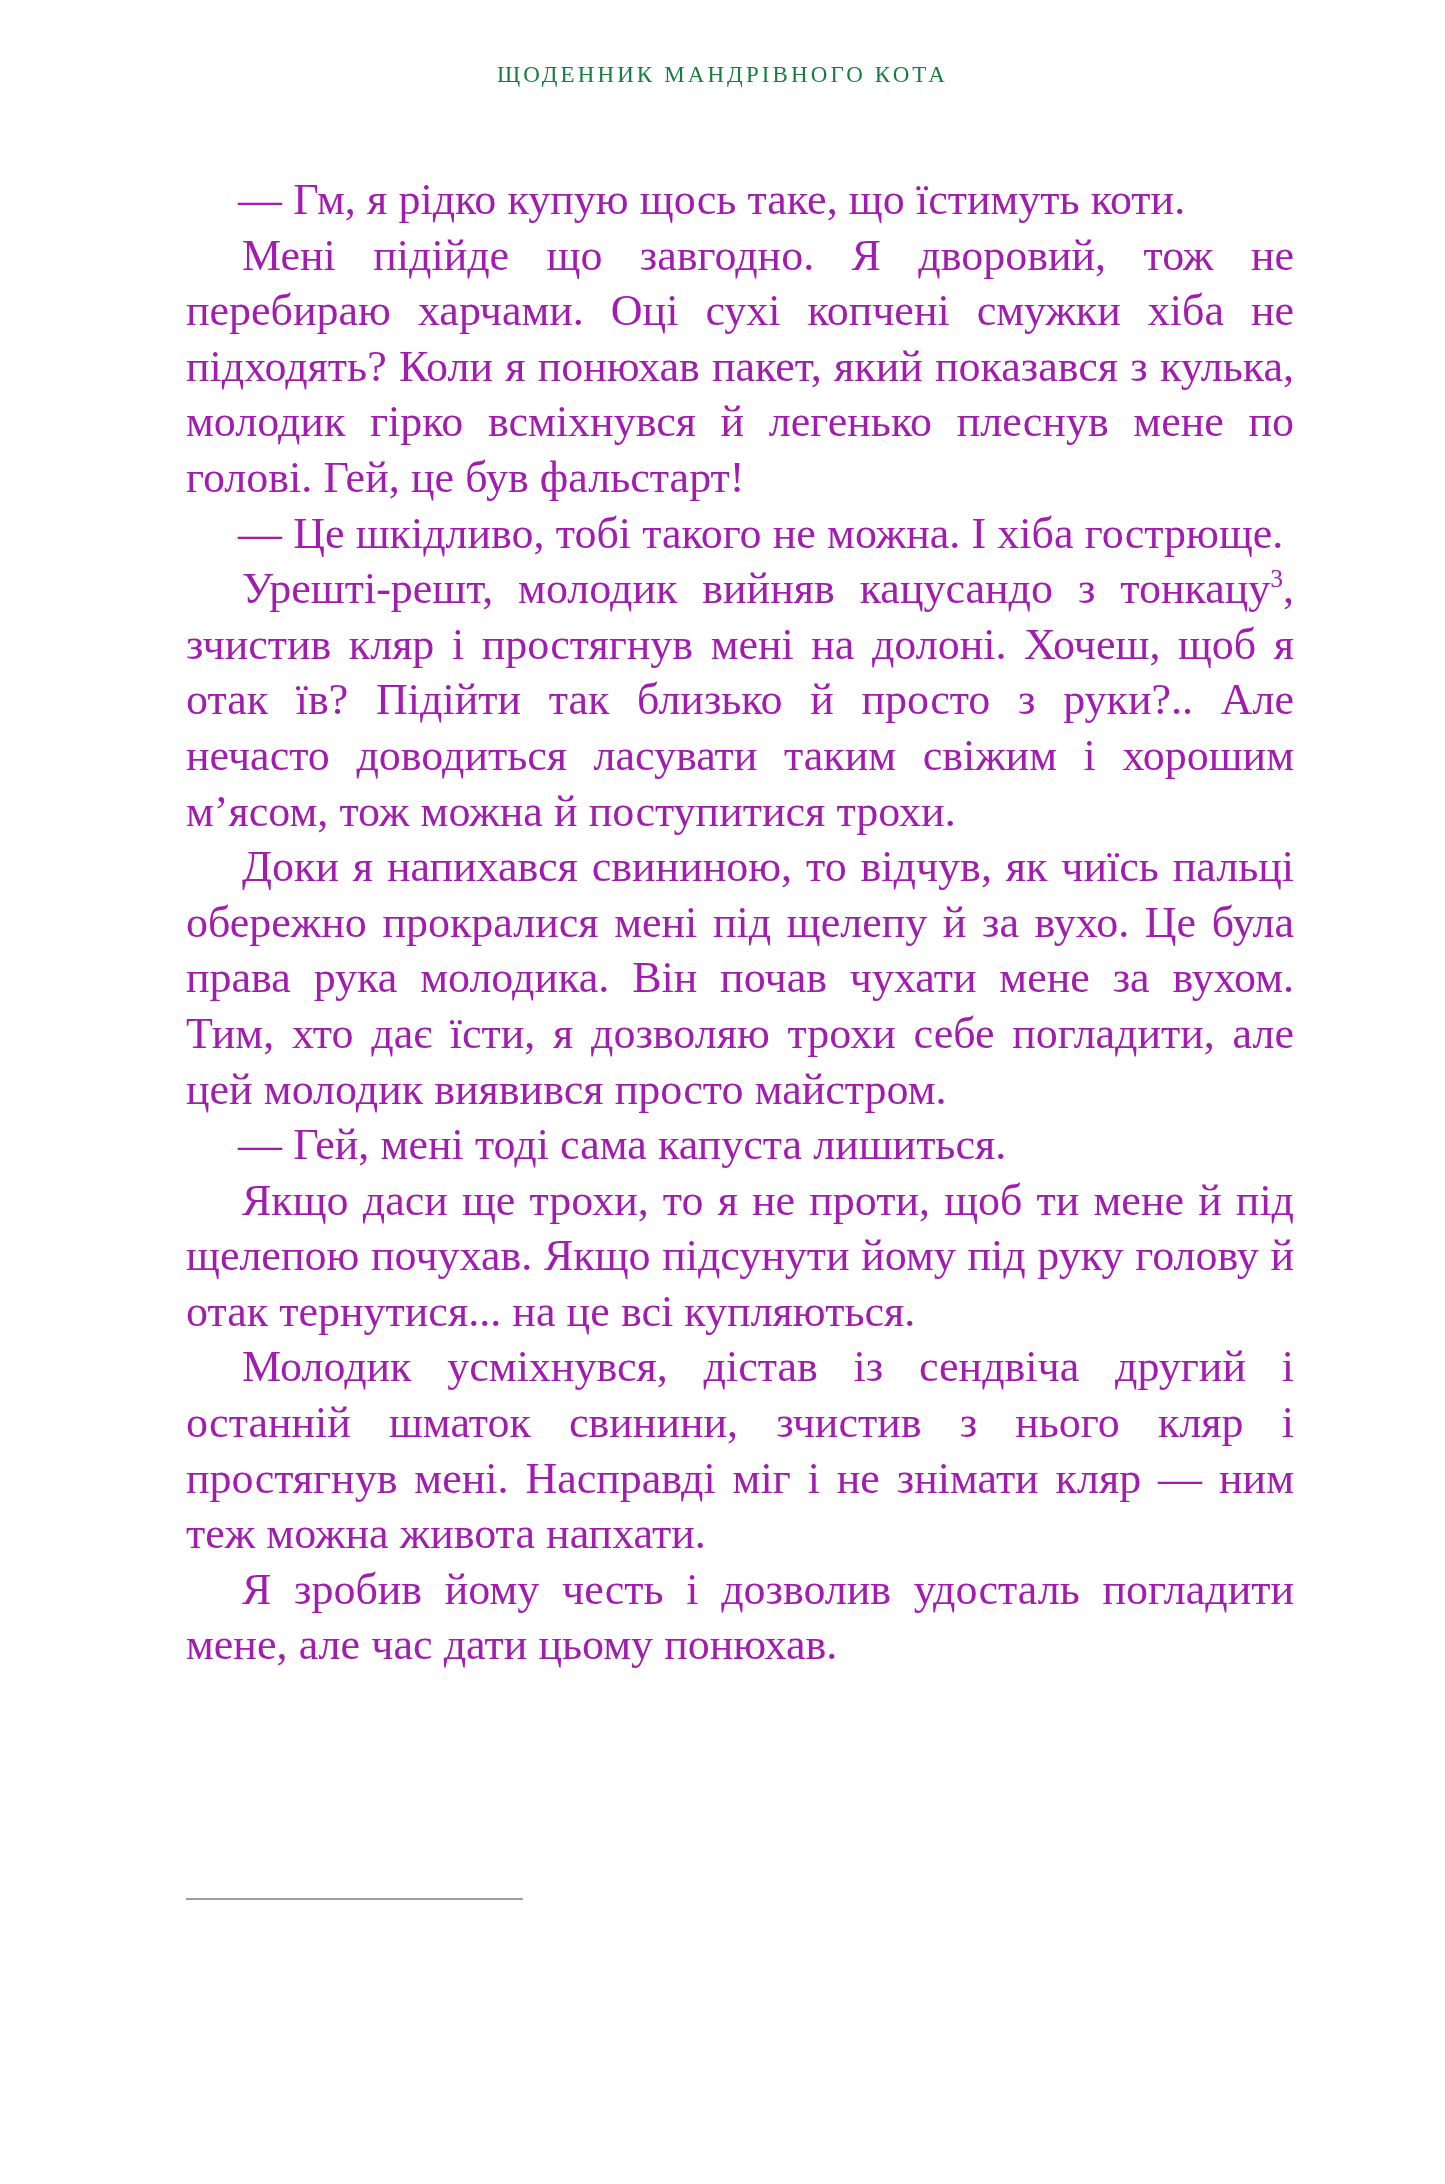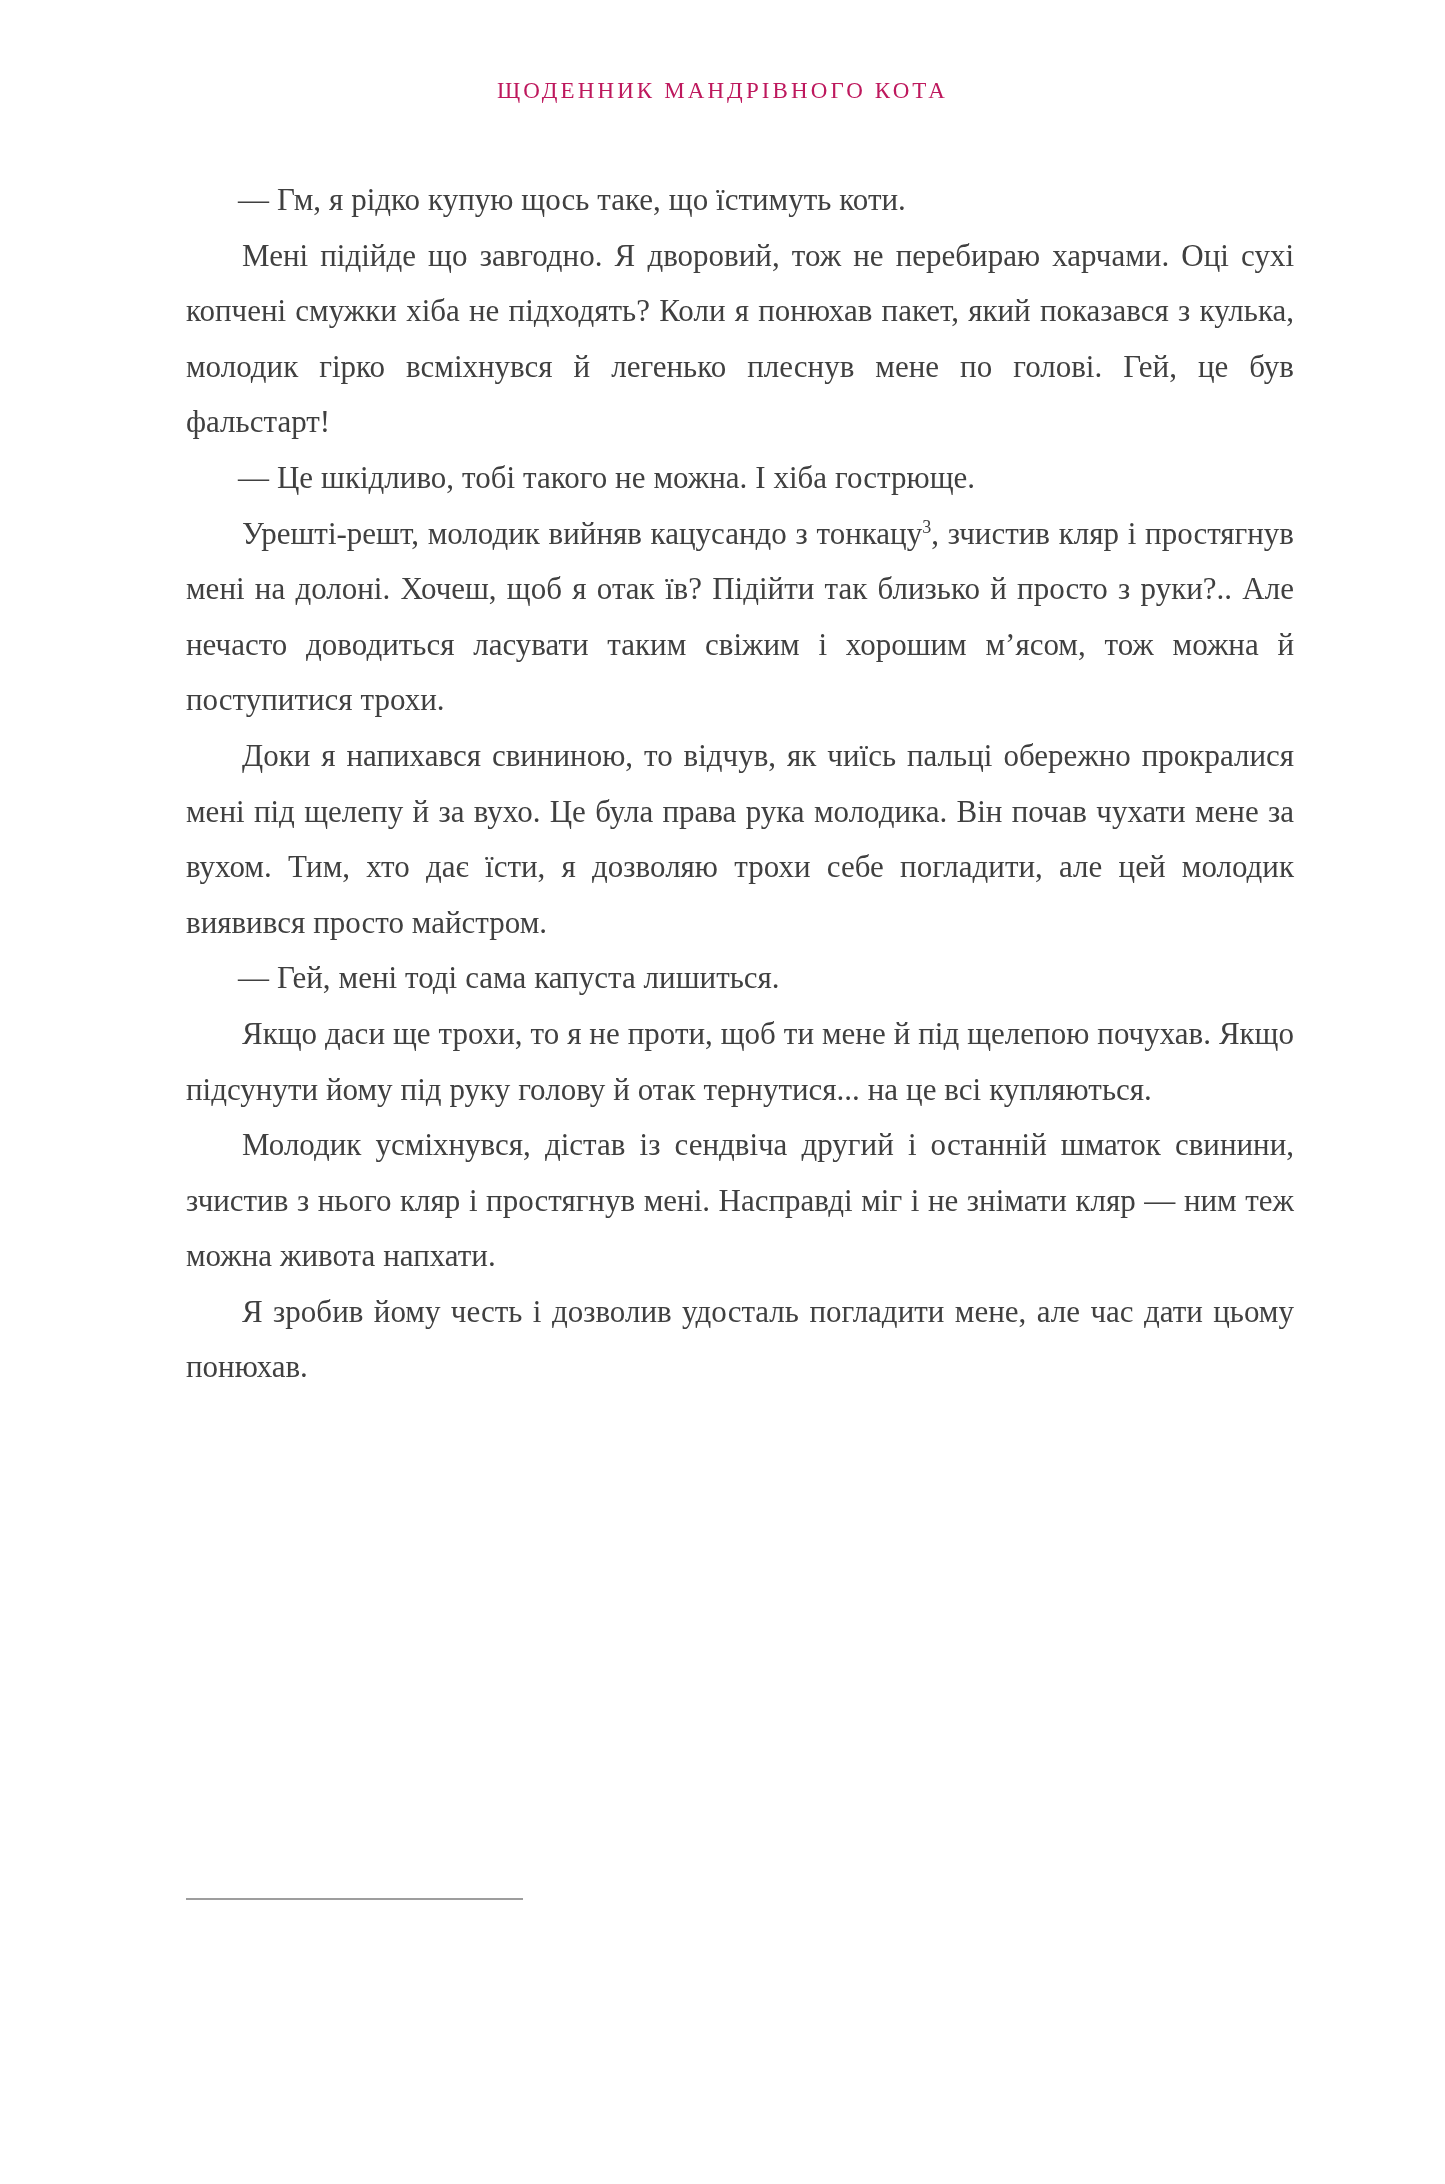--- a/index.html
+++ b/index.html
@@ -22,49 +22,49 @@
     position: absolute;
     inset: 0;
     background: #ffffff;
     display: flex;
     flex-direction: column;
   }
 
   
   .running-head {
     position: absolute;
-    top: 78px;
+    top: 62px;
     left: 0;
     right: 0;
     text-align: center;
     font-size: 23px;
     letter-spacing: 3.1px;
-    color: #be185d;
+    color: #15803d;
     font-variant: small-caps;
     text-transform: uppercase;
     white-space: nowrap;
     font-weight: 400;
   }
 
   
   .text-block {
     position: absolute;
     left: 186px;
     top: 172px;
     width: 1108px;
   }
 
   p.para {
     margin: 0;
-    font-size: 31px;
+    font-size: 44px;
     line-height: 55.6px;
     text-align: justify;
     text-indent: 56px;
     text-justify: inter-word;
-    color: #404040;
+    color: #a21caf;
     hyphens: manual;
     word-spacing: 0.2px;
   }
 
   p.para.dash {
     text-indent: 52px;
   }
 
   sup.fn-ref {
     font-size: 0.58em;

